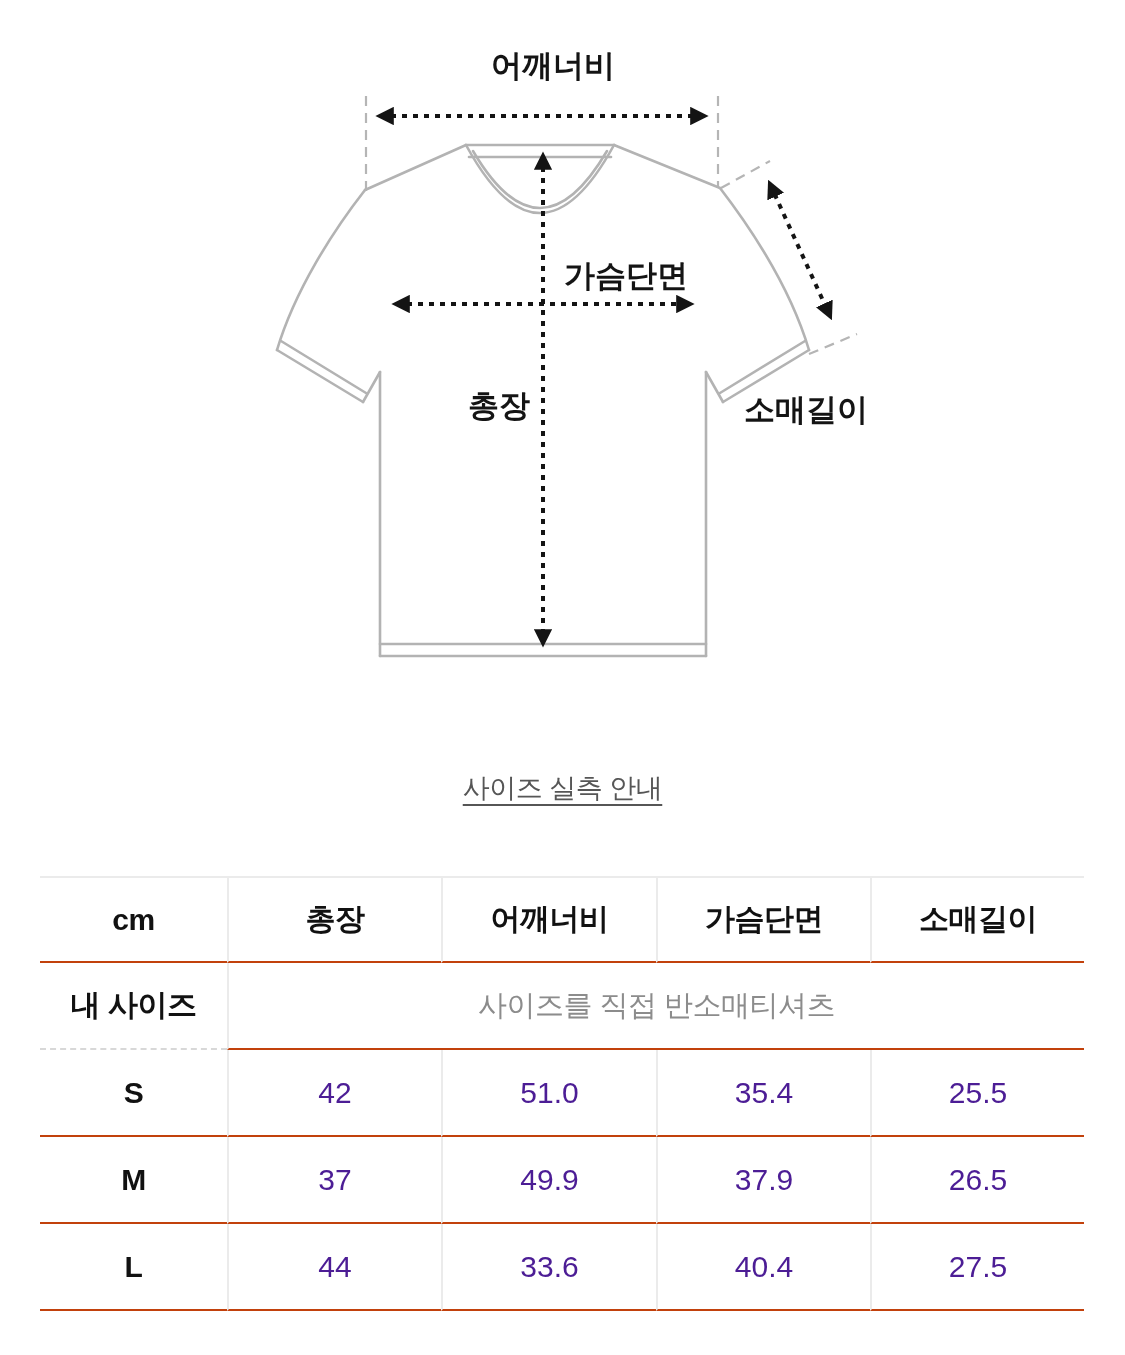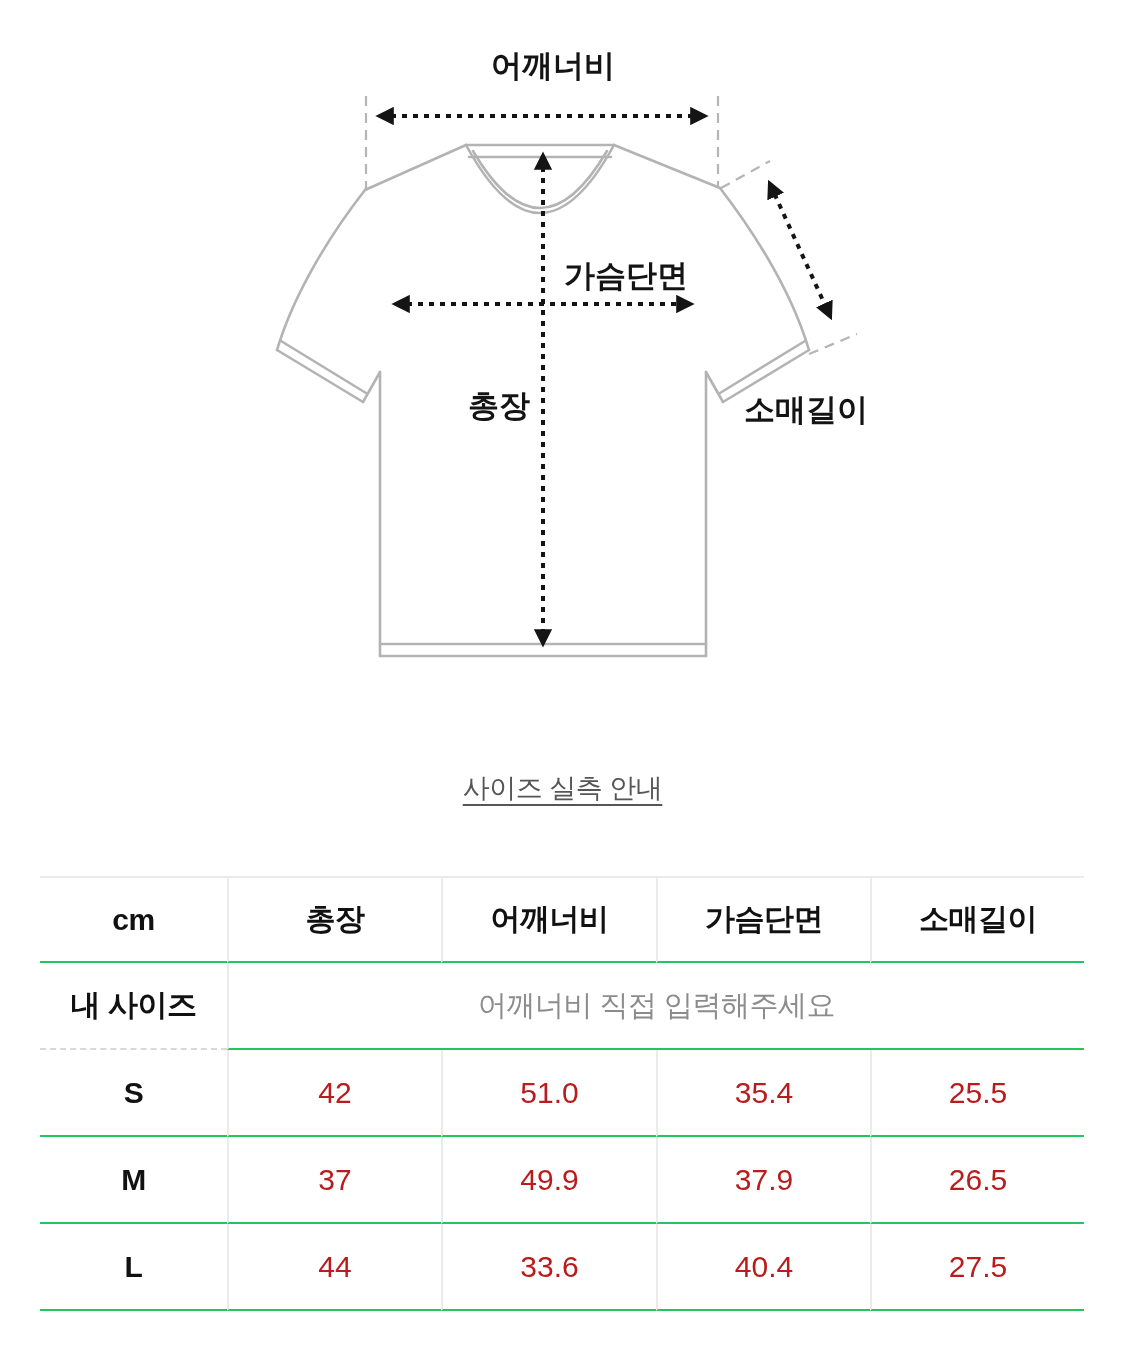--- a/index.html
+++ b/index.html
@@ -38,28 +38,28 @@
   }
 
   
   .table-wrap { position: absolute; left: 40px; top: 876px; width: 1045px; }
   table.size-table {
     width: 1044px; table-layout: fixed;
     border-collapse: separate; border-spacing: 0;
   }
   .size-table td, .size-table th {
     height: 87px; text-align: center; vertical-align: middle;
-    border-bottom: 2px solid #22c55e;
+    border-bottom: 2px solid #c2410c;
     background: #ffffff;
     font-size: 30px;
   }
   .size-table thead th { border-top: 2px solid #ebebeb; }
   .size-table .vline { border-left: 2px solid #ebebeb; }
   .size-table th.rowhead { font-weight: 700; color: #111; letter-spacing: -0.5px; }
-  .size-table td.val { color: #b91c1c; font-weight: 400; }
+  .size-table td.val { color: #4c1d95; font-weight: 400; }
   .size-table td.placeholder-cell { color: #8c8c8c; font-weight: 400; font-size: 29px; letter-spacing: -0.5px; cursor: pointer; }
   .size-table th.dashed-bottom { border-bottom: 2px dashed #d8d8d8; }
 </style>
 </head>
 <body>
 
 <div class="diagram-wrap">
   <svg viewBox="0 0 620 685">
     <defs>
       <marker id="ah" viewBox="0 0 10 10" refX="7.5" refY="5" markerWidth="4.6" markerHeight="4.6" orient="auto-start-reverse">
@@ -132,21 +132,21 @@
         <th class="rowhead">cm</th>
         <th class="rowhead vline">총장</th>
         <th class="rowhead vline">어깨너비</th>
         <th class="rowhead vline">가슴단면</th>
         <th class="rowhead vline">소매길이</th>
       </tr>
     </thead>
     <tbody>
       <tr>
         <th class="rowhead dashed-bottom">내 사이즈</th>
-        <td class="placeholder-cell vline" colspan="4">어깨너비 직접 입력해주세요</td>
+        <td class="placeholder-cell vline" colspan="4">사이즈를 직접 반소매티셔츠</td>
       </tr>
       <tr>
         <th class="rowhead">S</th>
         <td class="val vline">42</td>
         <td class="val vline">51.0</td>
         <td class="val vline">35.4</td>
         <td class="val vline">25.5</td>
       </tr>
       <tr>
         <th class="rowhead">M</th>

